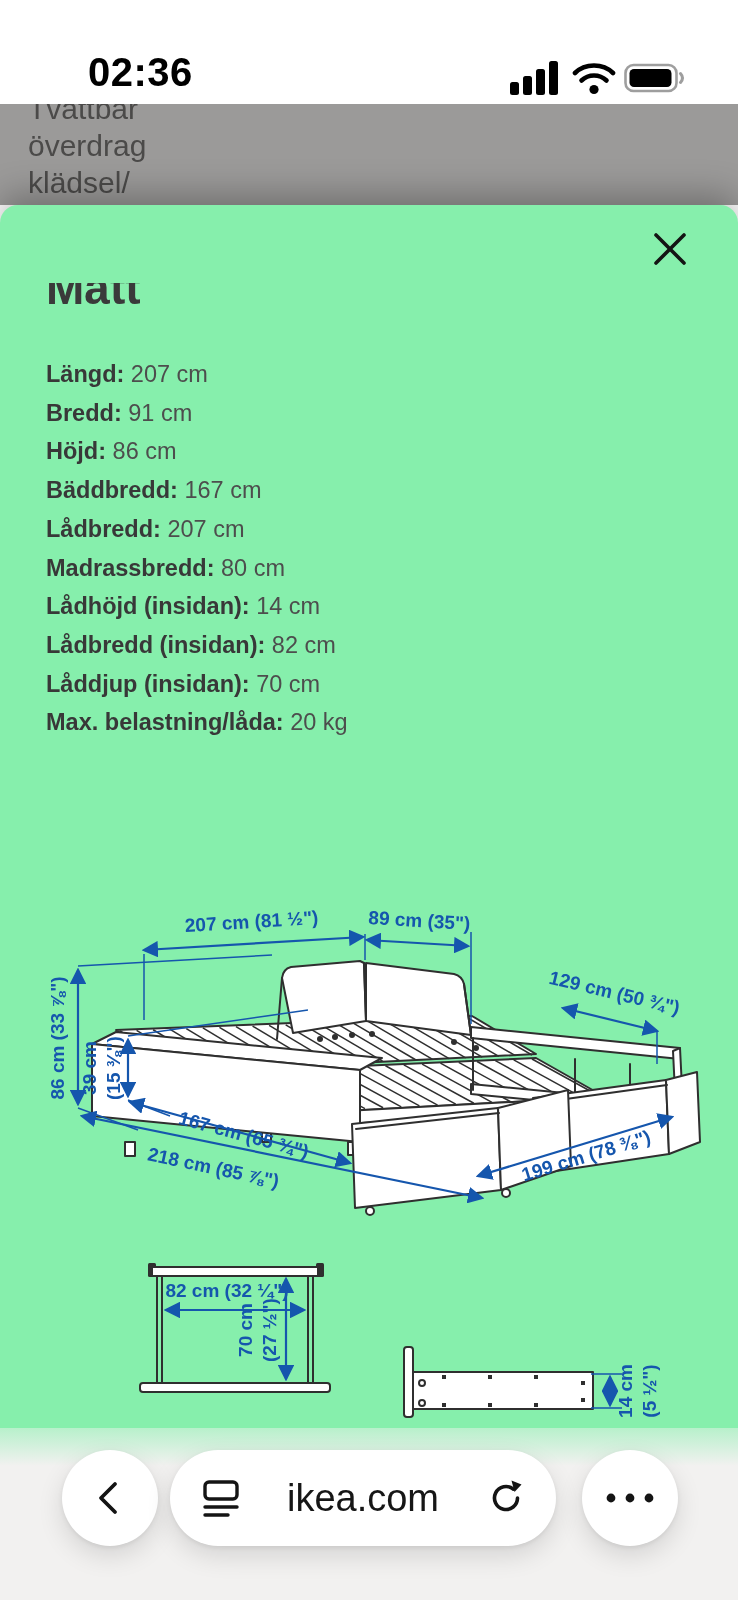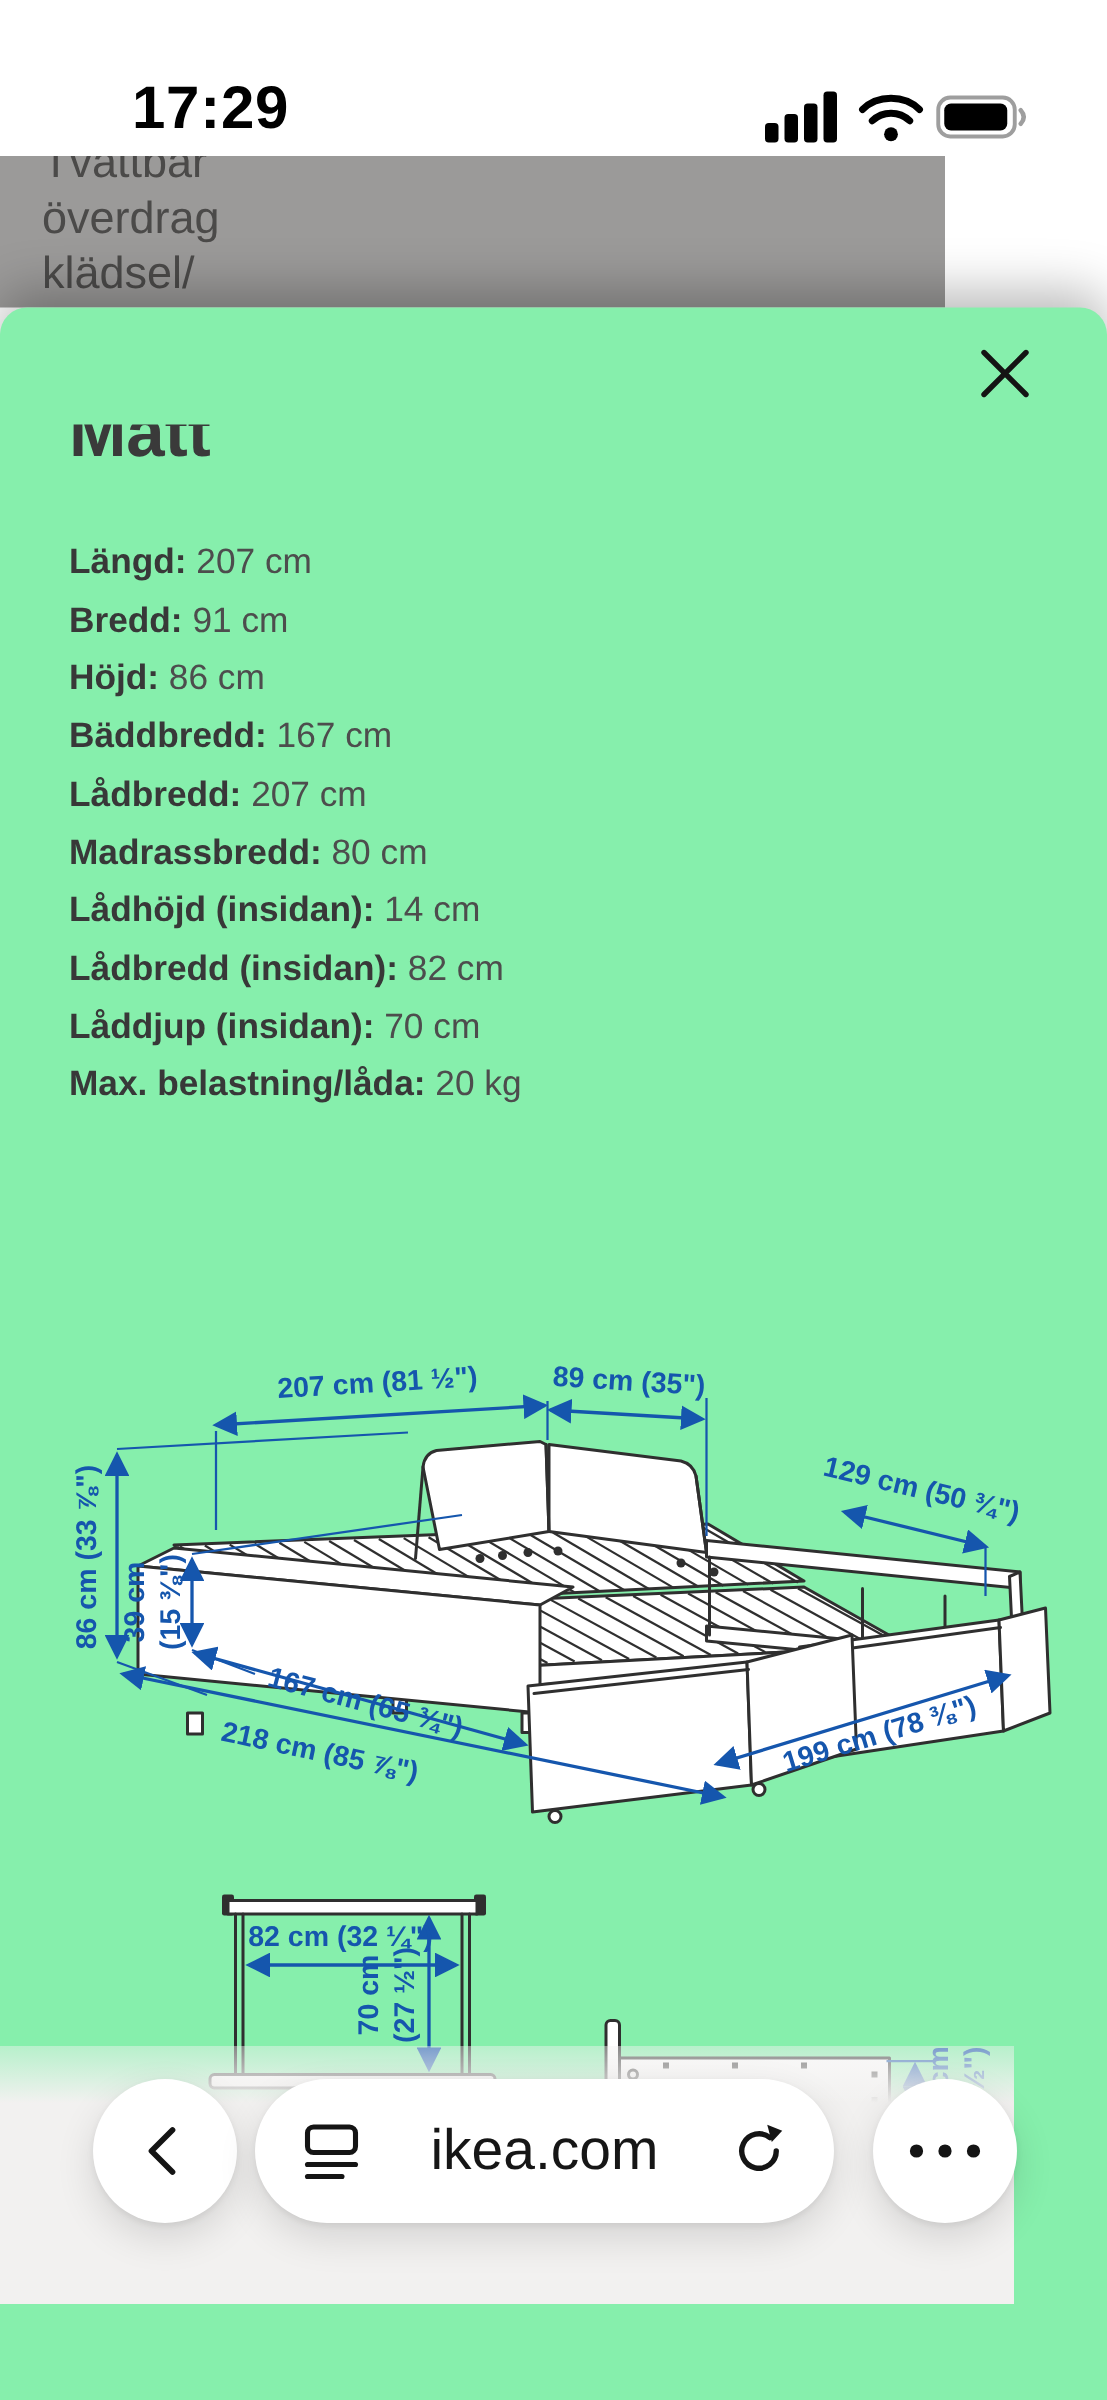--- a/index.html
+++ b/index.html
@@ -4,21 +4,21 @@
 <style>
   html,body{margin:0;padding:0;background:#444;}
   .screen{position:relative;width:738px;height:1600px;margin:0 auto;background:#fff;overflow:hidden;
           font-family:"Liberation Sans",sans-serif;-webkit-font-smoothing:antialiased;}
   .abs{position:absolute;}
 
   
   .status-time{left:88px;top:50px;font-size:40px;font-weight:700;color:#000;letter-spacing:.5px;}
 
   
-  .dim-strip{left:0;top:104px;width:630px;height:101px;background:#9b9a99;overflow:hidden;}
+  .dim-strip{left:0;top:104px;width:738px;height:101px;background:#9b9a99;overflow:hidden;}
   .dim-text{margin:-14px 0 0 28px;font-size:30px;line-height:37px;color:#4b4a49;}
 
   
   .sheet{left:0;top:205px;width:738px;height:1395px;background:#86efac;border-radius:18px 18px 0 0;
          box-shadow:0 -10px 34px rgba(0,0,0,.28);}
   .close-btn{right:46px;top:22px;width:44px;height:44px;cursor:pointer;}
   .title-clip{left:46px;top:78px;height:40px;width:400px;overflow:hidden;}
   .title-clip h1{margin:-26px 0 0;font-size:46px;line-height:62px;font-weight:700;color:#3a3a3a;}
   .m-list{left:46px;top:150px;width:640px;}
   .m-row{font-size:23.5px;line-height:38.7px;color:#4d4d4d;}
@@ -28,36 +28,36 @@
   .diagram{left:30px;top:673px;width:708px;height:545px;}
   .dk{stroke:#2f2f2f;stroke-width:2;fill:#fff;stroke-linejoin:round;stroke-linecap:round;}
   .dkl{stroke:#2f2f2f;stroke-width:2;fill:none;stroke-linecap:round;}
   .fil{fill:#2f2f2f;stroke:none;}
   .slats line{stroke:#2f2f2f;stroke-width:1.5;}
   .bl{stroke:#1556ad;stroke-width:2.2;fill:none;}
   .blt{stroke:#1556ad;stroke-width:1.5;fill:none;}
   text.dim{fill:#1556ad;font-family:"Liberation Sans",sans-serif;font-size:19px;font-weight:700;text-anchor:middle;}
 
   
-  .bottom-chrome{left:0;top:1364px;width:676px;height:172px;
+  .bottom-chrome{left:0;top:1428px;width:738px;height:172px;
     background:linear-gradient(180deg,rgba(243,242,241,.45) 0%,#f2f1f0 22%,#f2f1f0 100%);}
   .pill{position:absolute;background:#fff;border-radius:48px;
         box-shadow:0 10px 26px rgba(0,0,0,.12),0 2px 5px rgba(0,0,0,.07);}
   .circle-btn{width:96px;height:96px;border-radius:50%;top:22px;display:flex;align-items:center;justify-content:center;cursor:pointer;}
   .center-pill{left:170px;top:22px;width:386px;height:96px;display:flex;align-items:center;justify-content:center;cursor:pointer;}
   .url-text{font-size:38px;color:#161616;}
   .pill-icon-left{position:absolute;left:28px;top:25px;}
   .pill-icon-right{position:absolute;right:28px;top:26px;}
 </style>
 </head>
 <body>
 
 <div class="screen">
 
-  <div class="abs status-time">17:29</div>
+  <div class="abs status-time">02:36</div>
   <svg class="abs" style="left:510px;top:60px;" width="54" height="36" viewBox="0 0 54 36">
     <rect x="0" y="22" width="9" height="13" rx="2.5" fill="#000"></rect>
     <rect x="13" y="16" width="9" height="19" rx="2.5" fill="#000"></rect>
     <rect x="26" y="9" width="9" height="26" rx="2.5" fill="#000"></rect>
     <rect x="39" y="1" width="9" height="34" rx="2.5" fill="#000"></rect>
   </svg>
   <svg class="abs" style="left:572px;top:62px;" width="44" height="33" viewBox="0 0 44 33">
     <path d="M3,11 C13,1 31,1 41,11" fill="none" stroke="#000" stroke-width="4.6" stroke-linecap="round"></path>
     <path d="M9.5,18.5 C16.5,11.8 27.5,11.8 34.5,18.5" fill="none" stroke="#000" stroke-width="4.6" stroke-linecap="round"></path>
     <circle cx="22" cy="27.5" r="4.6" fill="#000"></circle>

